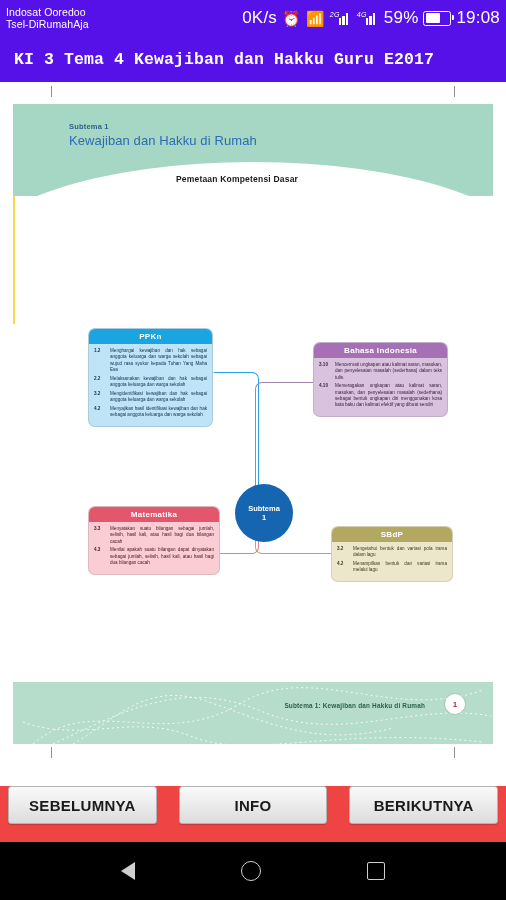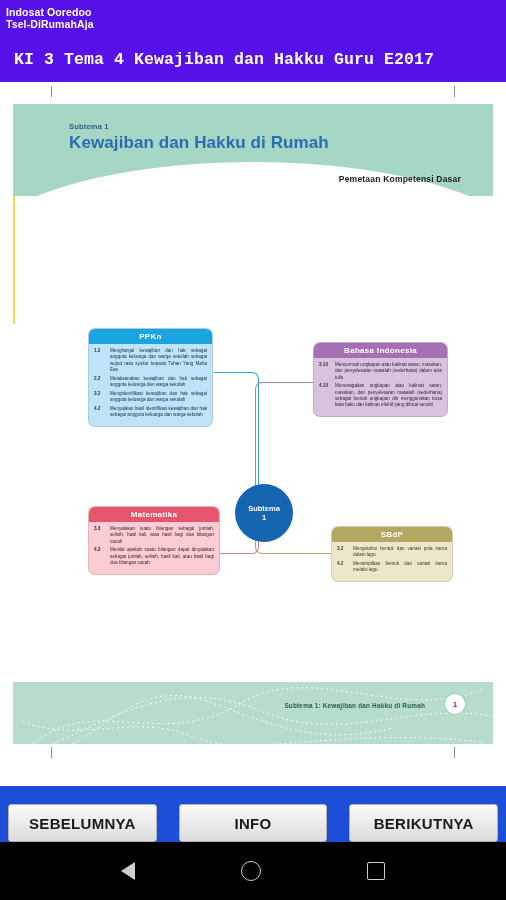--- a/index.html
+++ b/index.html
@@ -14,21 +14,21 @@
   .statusbar{
     height:36px;width:506px;
     background:#5511e8;
     color:#ffffff;
     display:flex;align-items:center;
     padding:0 6px;box-sizing:border-box;
     font-size:11px;
     position:relative;
   }
   .carrier{line-height:12px;font-size:10.5px;letter-spacing:.1px;white-space:nowrap;}
-  .carrier div{white-space:nowrap;font-weight:bold;}
+  .carrier div{white-space:nowrap;}
   .status-right{
     margin-left:auto;display:flex;align-items:center;gap:5px;
     font-size:17px;font-weight:400;letter-spacing:.2px;
   }
   .net-speed{font-size:17px;}
   .ico{display:inline-block;line-height:1;}
   .alarm-ico{font-size:15px;}
   .wifi-ico{font-size:15px;}
   .sig{display:inline-flex;align-items:flex-end;gap:1px;height:13px;position:relative;padding-left:9px;}
   .sig i{display:block;width:2.5px;background:#fff;}
@@ -75,24 +75,24 @@
   .band-top .curve{
     position:absolute;left:-8%;bottom:-58px;width:116%;height:92px;
     background:#ffffff;border-radius:50%/100% 100% 0 0;
   }
   .subt-label{
     position:absolute;left:56px;top:36px;
     color:#2e5f8a;font-size:7.5px;font-weight:bold;letter-spacing:.2px;
   }
   .subt-title{
     position:absolute;left:56px;top:47px;
-    color:#2b6cb5;font-size:17px;font-weight:bold;letter-spacing:.1px;
+    color:#2b6cb5;font-size:13px;font-weight:normal;letter-spacing:.1px;
   }
   .pemetaan{
-    position:absolute;left:0;top:88px;width:448px;text-align:right;
+    position:absolute;left:0;top:88px;width:448px;text-align:center;
     color:#1a1a1a;font-size:8.5px;font-weight:bold;letter-spacing:.2px;
   }
 
   
   .map{position:absolute;left:0;top:110px;width:480px;height:470px;}
   .box{
     position:absolute;border-radius:7px;box-sizing:border-box;
     overflow:hidden;border:1px solid rgba(0,0,0,.10);
   }
   .box .hd{
@@ -163,21 +163,21 @@
   .pagenum{
     position:absolute;right:28px;top:12px;width:20px;height:20px;border-radius:50%;
     background:#ffffff;color:#b02a4a;font-size:8px;font-weight:bold;
     display:flex;align-items:center;justify-content:center;
     box-shadow:0 0 0 1px rgba(0,0,0,.08);
   }
 
   
   .btnbar{
     position:absolute;left:0;top:786px;width:506px;height:56px;
-    background:#1d4ed8;display:flex;align-items:flex-end;gap:22px;
+    background:#ef4444;display:flex;align-items:flex-start;gap:22px;
     padding:0 8px;box-sizing:border-box;
   }
   .btn{
     flex:1;height:36px;border-radius:3px;
     background:linear-gradient(#fafafa,#dcdcdc);
     border:1px solid #b3b3b3;
     color:#1a1a1a;font-size:15px;font-weight:bold;letter-spacing:.3px;
     display:flex;align-items:center;justify-content:center;
     box-shadow:0 1px 1px rgba(0,0,0,.18);
     cursor:pointer;user-select:none;
@@ -195,20 +195,44 @@
   .nav-home{width:18px;height:18px;border:1.8px solid #cfcfcf;border-radius:50%;cursor:pointer;}
   .nav-recent{width:16px;height:16px;border:1.8px solid #cfcfcf;border-radius:2px;cursor:pointer;}
 </style>
 </head>
 <body>
 
 <div class="statusbar">
   <div class="carrier">
     <div>Indosat Ooredoo</div>
     <div>Tsel-DiRumahAja</div>
+  </div>
+  <div class="status-right">
+    <span class="net-speed">0K/s</span>
+    <span class="ico alarm-ico">⏰</span>
+    <span class="ico wifi-ico">📶</span>
+    <span class="sig">
+      <em class="g">2G</em>
+      <i></i>
+        <i></i>
+        <i></i>
+        <i></i>
+    </span>
+    <span class="sig">
+      <em class="g">4G</em>
+      <i></i>
+        <i></i>
+        <i></i>
+        <i></i>
+    </span>
+    <span>59%</span>
+    <span class="batt">
+        <span></span>
+      </span>
+    <span class="clock">19:08</span>
   </div>
 </div>
 
 <div class="titlebar">
   <div class="t">KI 3 Tema 4 Kewajiban dan Hakku Guru E2017</div>
 </div>
 
 <div class="viewer">
   <div class="page">
 

